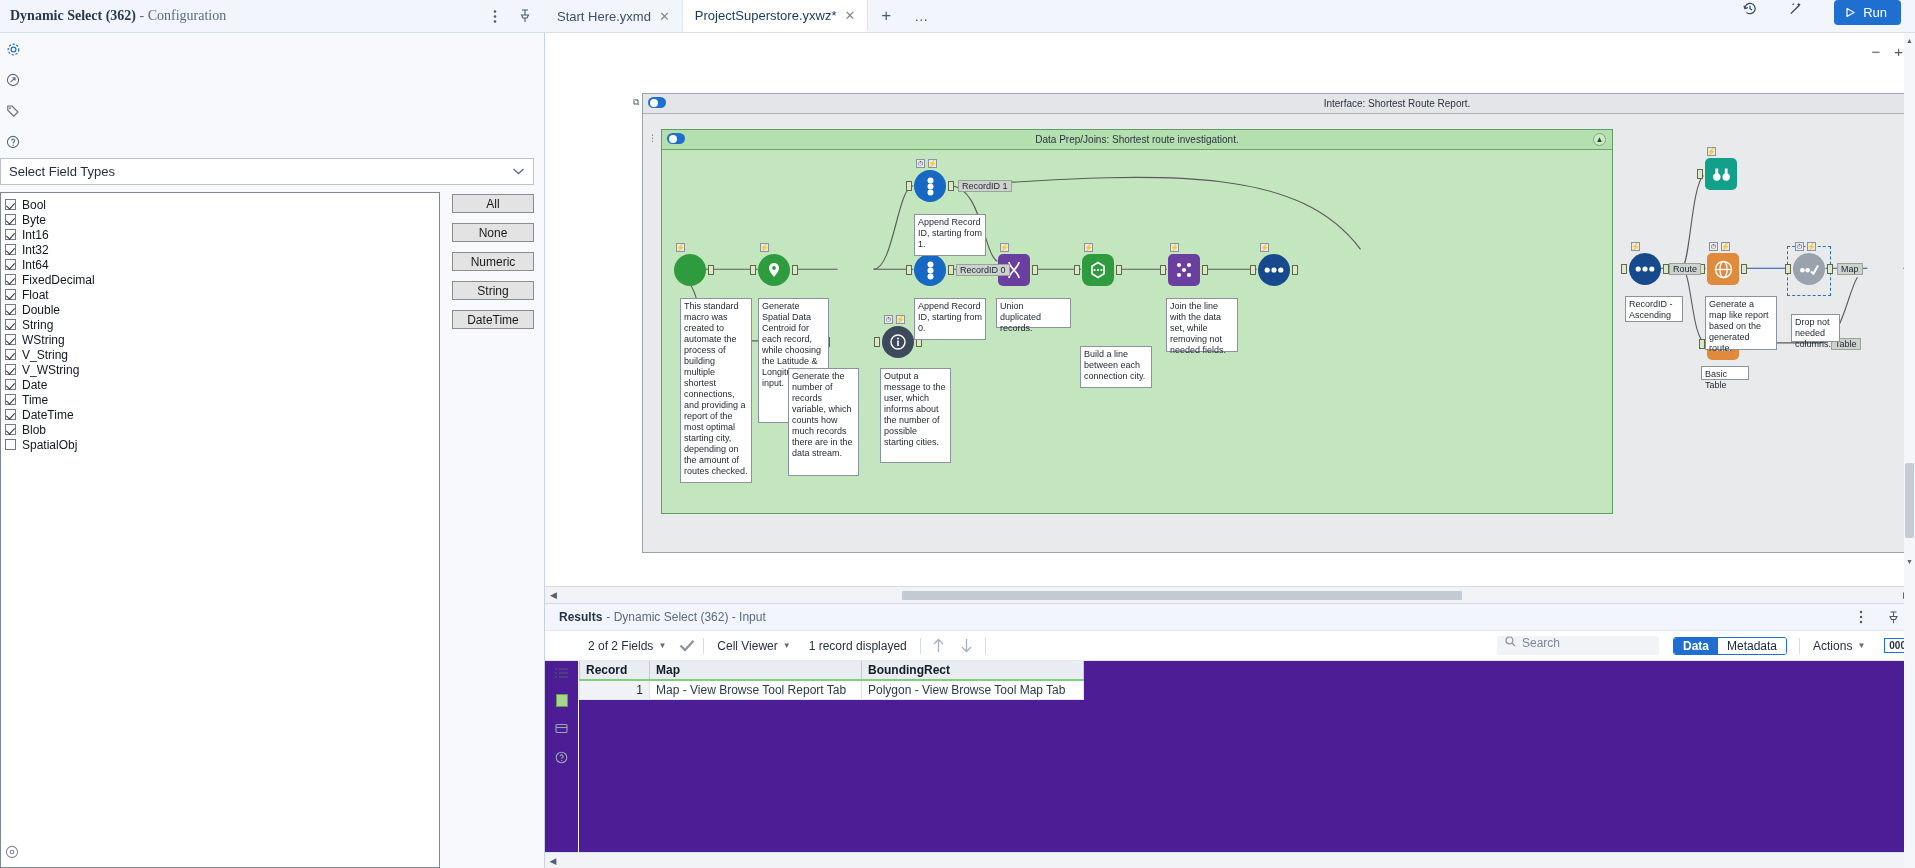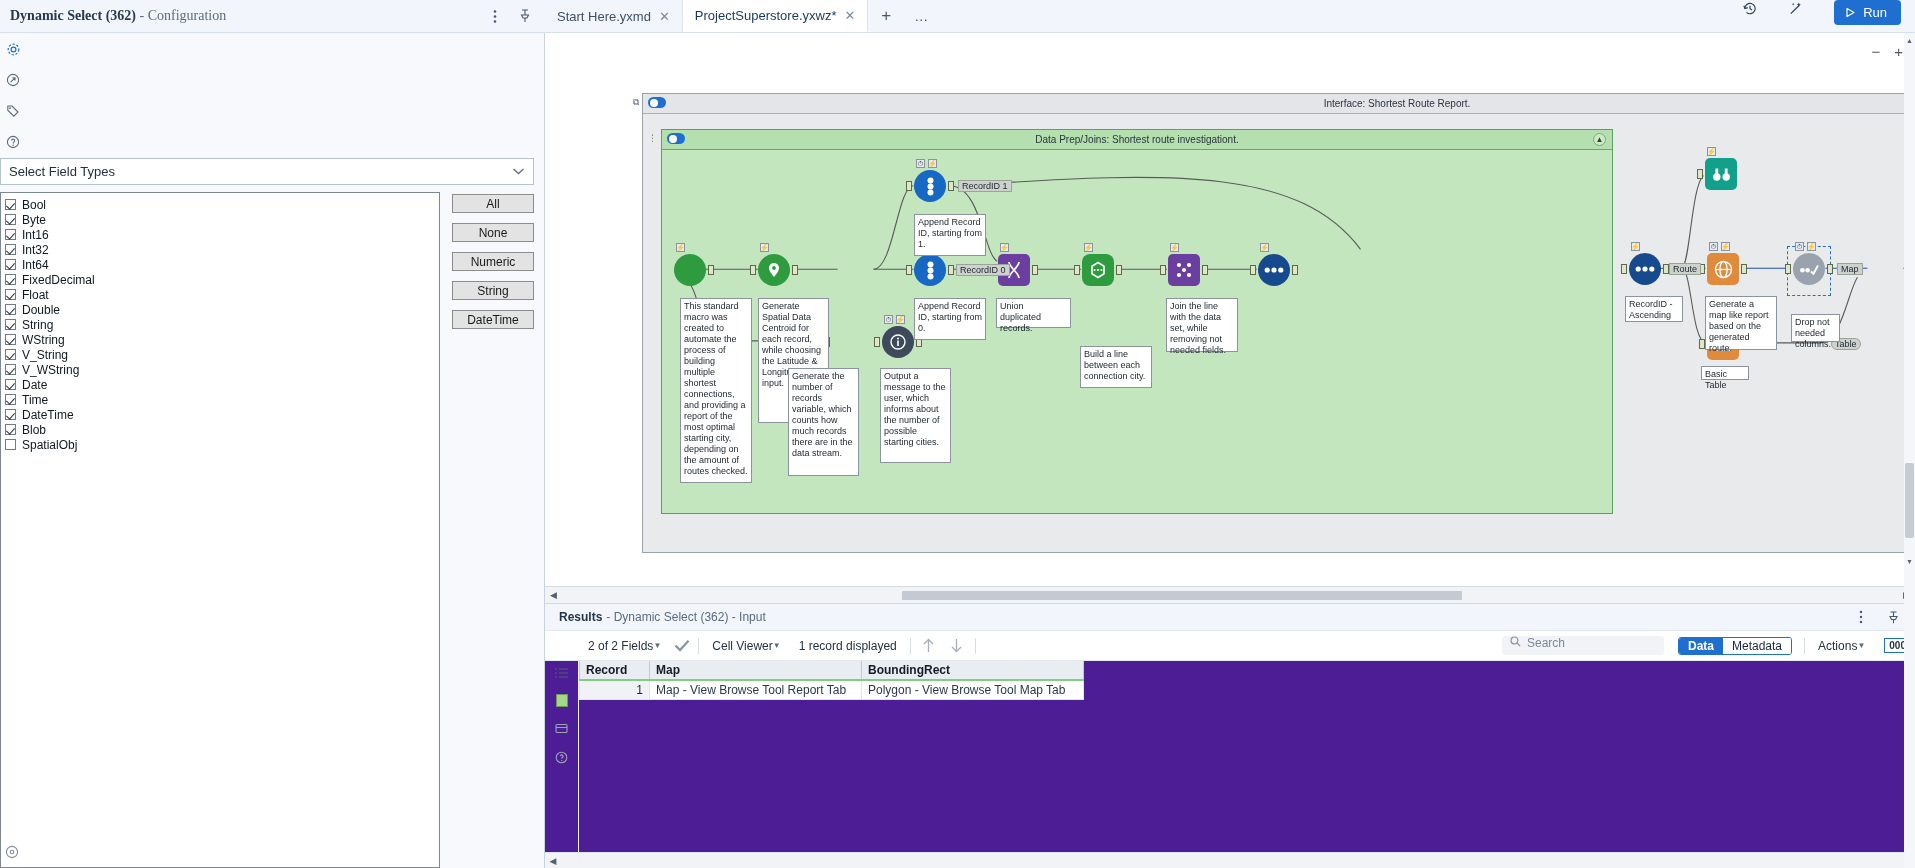--- a/index.html
+++ b/index.html
@@ -190,21 +190,21 @@
     height: 28px; min-height: 28px; background: #f2f6fc;
     border-top: 1px solid #cfd8e4; border-bottom: 1px solid #e2e8f0;
     display: flex; align-items: center; padding: 0 14px; font-size: 12px; color: #24344a;
   }
   .results-head .dots { margin-left: auto; display: flex; gap: 16px; color: #45586f; }
   .results-toolbar {
     height: 30px; min-height: 30px; display: flex; align-items: center;
     padding-left: 34px; gap: 0; font-size: 12px; color: #25313f;
     border-bottom: 1px solid #e4e9f0; background: #fff;
   }
-  .tb-item { display: flex; align-items: center; padding: 0 9px; cursor: pointer; white-space: nowrap; }
+  .tb-item { display: flex; align-items: center; gap: 5px; padding: 0 9px; cursor: pointer; white-space: nowrap; }
   .tb-sep { width: 1px; height: 16px; background: #d7dde5; margin: 0 4px; }
   .caret-d { font-size: 8px; color: #5b6b80; }
   .searchbox {
     width: 162px; height: 19px; background: #f1f3f6; border-radius: 3px;
     display: flex; align-items: flex-start; gap: 6px; padding: 0 8px;
     color: #7a8798; font-size: 12px; margin-left: auto;
   }
   .seg { display: flex; border: 1px solid #1f6fd0; border-radius: 3px; overflow: hidden; margin-left: 14px; }
   .seg div { padding: 1px 9px; font-size: 12px; cursor: pointer; }
   .seg .on { background: #1f6fd0; color: #fff; font-weight: bold; }
@@ -709,21 +709,21 @@
                     <rect x="1.5" y="2" width="14" height="13" rx="1" fill="#fff"></rect>
                     <path d="M1.5 6h14M1.5 9.5h14M1.5 12.5h14M6 2v13M11 2v13" stroke="#e08a3c" stroke-width="1"></path>
                   </svg>
               </div>
               <span class="anchor l"></span>
               <span class="anchor r"></span>
             </div>
 
             <div class="conn-label" style="left:1026px; top:169px;">Route</div>
             <div class="conn-label" style="left:1194px; top:169px;">Map</div>
-            <div class="conn-label" style="left:1188px; top:244px;border-radius:6px;">Table</div>
+            <div class="conn-label" style="left:1188px; top:244px;">Table</div>
 
             <div class="note" style="left:982px; top:202px; width:58px; height:26px;">RecordID - Ascending</div>
             <div class="note" style="left:1062px; top:202px; width:72px; height:54px;">Generate a map like report based on the generated route.</div>
             <div class="note" style="left:1148px; top:202px; width:49px; height:28px;margin-top:18px;">Drop not needed columns.</div>
 
             <div class="note" style="left:1058px; top:272px; width:48px; height:14px;">Basic Table</div>
           </div>
 
           <div style="position:absolute; left:88px; top:64px; font-size:9px; color:#55606e;">⧉</div>
           <div style="position:absolute; left:103px; top:100px; font-size:9px; color:#55606e;">⋮</div>

